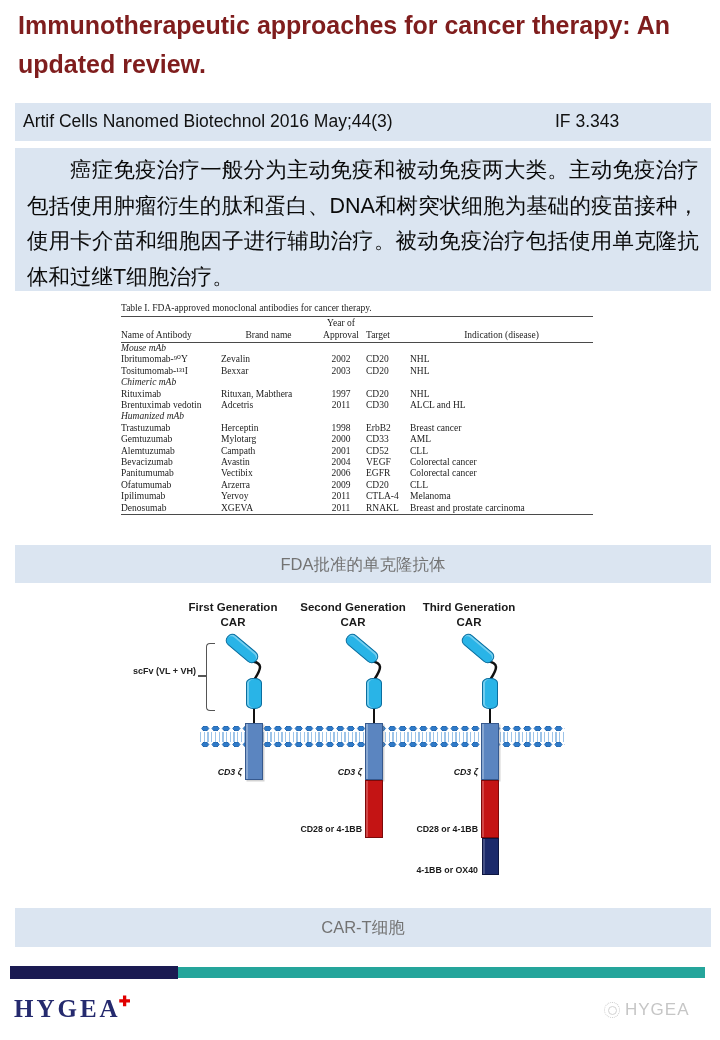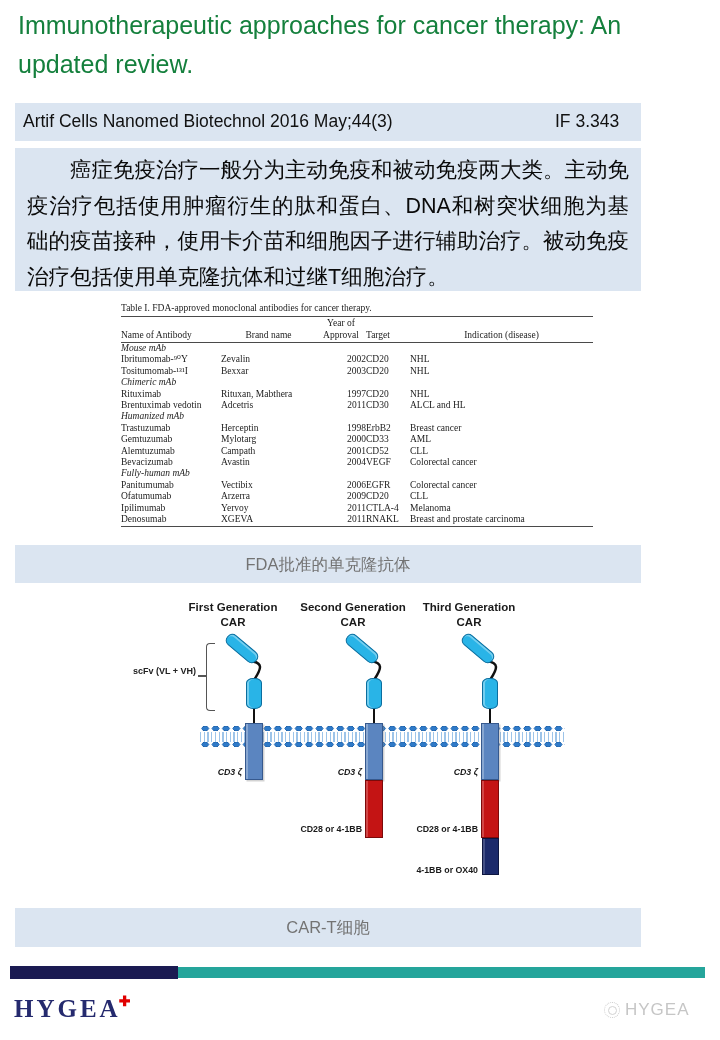--- a/index.html
+++ b/index.html
@@ -3,24 +3,24 @@
 <meta charset="utf-8">
 <style>
   * { margin:0; padding:0; box-sizing:border-box; }
   html,body { background:#fff; }
   .page {
     position:relative; width:720px; height:1040px; background:#fff;
     font-family:"Liberation Sans","DejaVu Sans",sans-serif; overflow:hidden;
   }
   .title {
     position:absolute; left:18px; top:6px; width:680px;
-    font-size:25px; font-weight:normal; color:#15803d; line-height:39px;
+    font-size:25px; font-weight:bold; color:#7f1d1d; line-height:39px;
   }
   .blue-bar {
-    position:absolute; left:15px; width:626px; background:var(--bar-bg,#dbe5f1);
+    position:absolute; left:15px; width:696px; background:var(--bar-bg,#dbe5f1);
   }
   .journal-bar { top:103px; height:38px; font-size:17.5px; color:#111; }
   .journal-text { position:absolute; left:8px; top:8px; white-space:nowrap; }
   .impact-factor { position:absolute; left:540px; top:8px; white-space:nowrap; }
   .abstract-bar { top:148px; height:143px; padding:5px 12px 0 12px; }
   .abstract-text {
     font-size:21.5px; line-height:35.5px; color:#0a0a0a;
     text-indent:2em; text-align:justify;
   }
   
@@ -36,21 +36,21 @@
   table.mab th {
     font-weight:normal; font-size:9.5px; line-height:11.5px; padding:1px 0;
     border-top:1px solid #4a4a4a; border-bottom:1px solid #4a4a4a;
     vertical-align:bottom; text-align:left; white-space:pre-line;
   }
   table.mab th.center { text-align:center; }
   table.mab td {
     font-size:9.5px; line-height:11.4px; padding:0; white-space:nowrap;
     overflow:visible;
   }
-  table.mab td.c2 { text-align:right; }
+  table.mab td.c2 { text-align:center; }
   table.mab td.group { font-style:italic; }
   table.mab tbody { border-bottom:1px solid #4a4a4a; }
   
   .caption-bar { text-align:center; font-size:16.5px; color:#737373; }
   .caption-mab { top:545px; height:38px; line-height:38px; }
   .caption-cart { top:908px; height:39px; line-height:39px; }
   
   .diagram { position:absolute; left:0; top:590px; width:720px; height:315px; }
   .membrane {
     position:absolute; left:200px; top:135px; width:365px; height:23px; z-index:1;
@@ -233,23 +233,20 @@
             <td class="c4">CLL</td>
           </tr>
           <tr>
             <td class="c0">Bevacizumab</td>
             <td class="c1">Avastin</td>
             <td class="c2">2004</td>
             <td class="c3">VEGF</td>
             <td class="c4">Colorectal cancer</td>
           </tr>
           <tr>
-            <td colspan="5" class="group">Fully-human mAb</td>
-          </tr>
-          <tr>
             <td class="c0">Panitumumab</td>
             <td class="c1">Vectibix</td>
             <td class="c2">2006</td>
             <td class="c3">EGFR</td>
             <td class="c4">Colorectal cancer</td>
           </tr>
           <tr>
             <td class="c0">Ofatumumab</td>
             <td class="c1">Arzerra</td>
             <td class="c2">2009</td>

